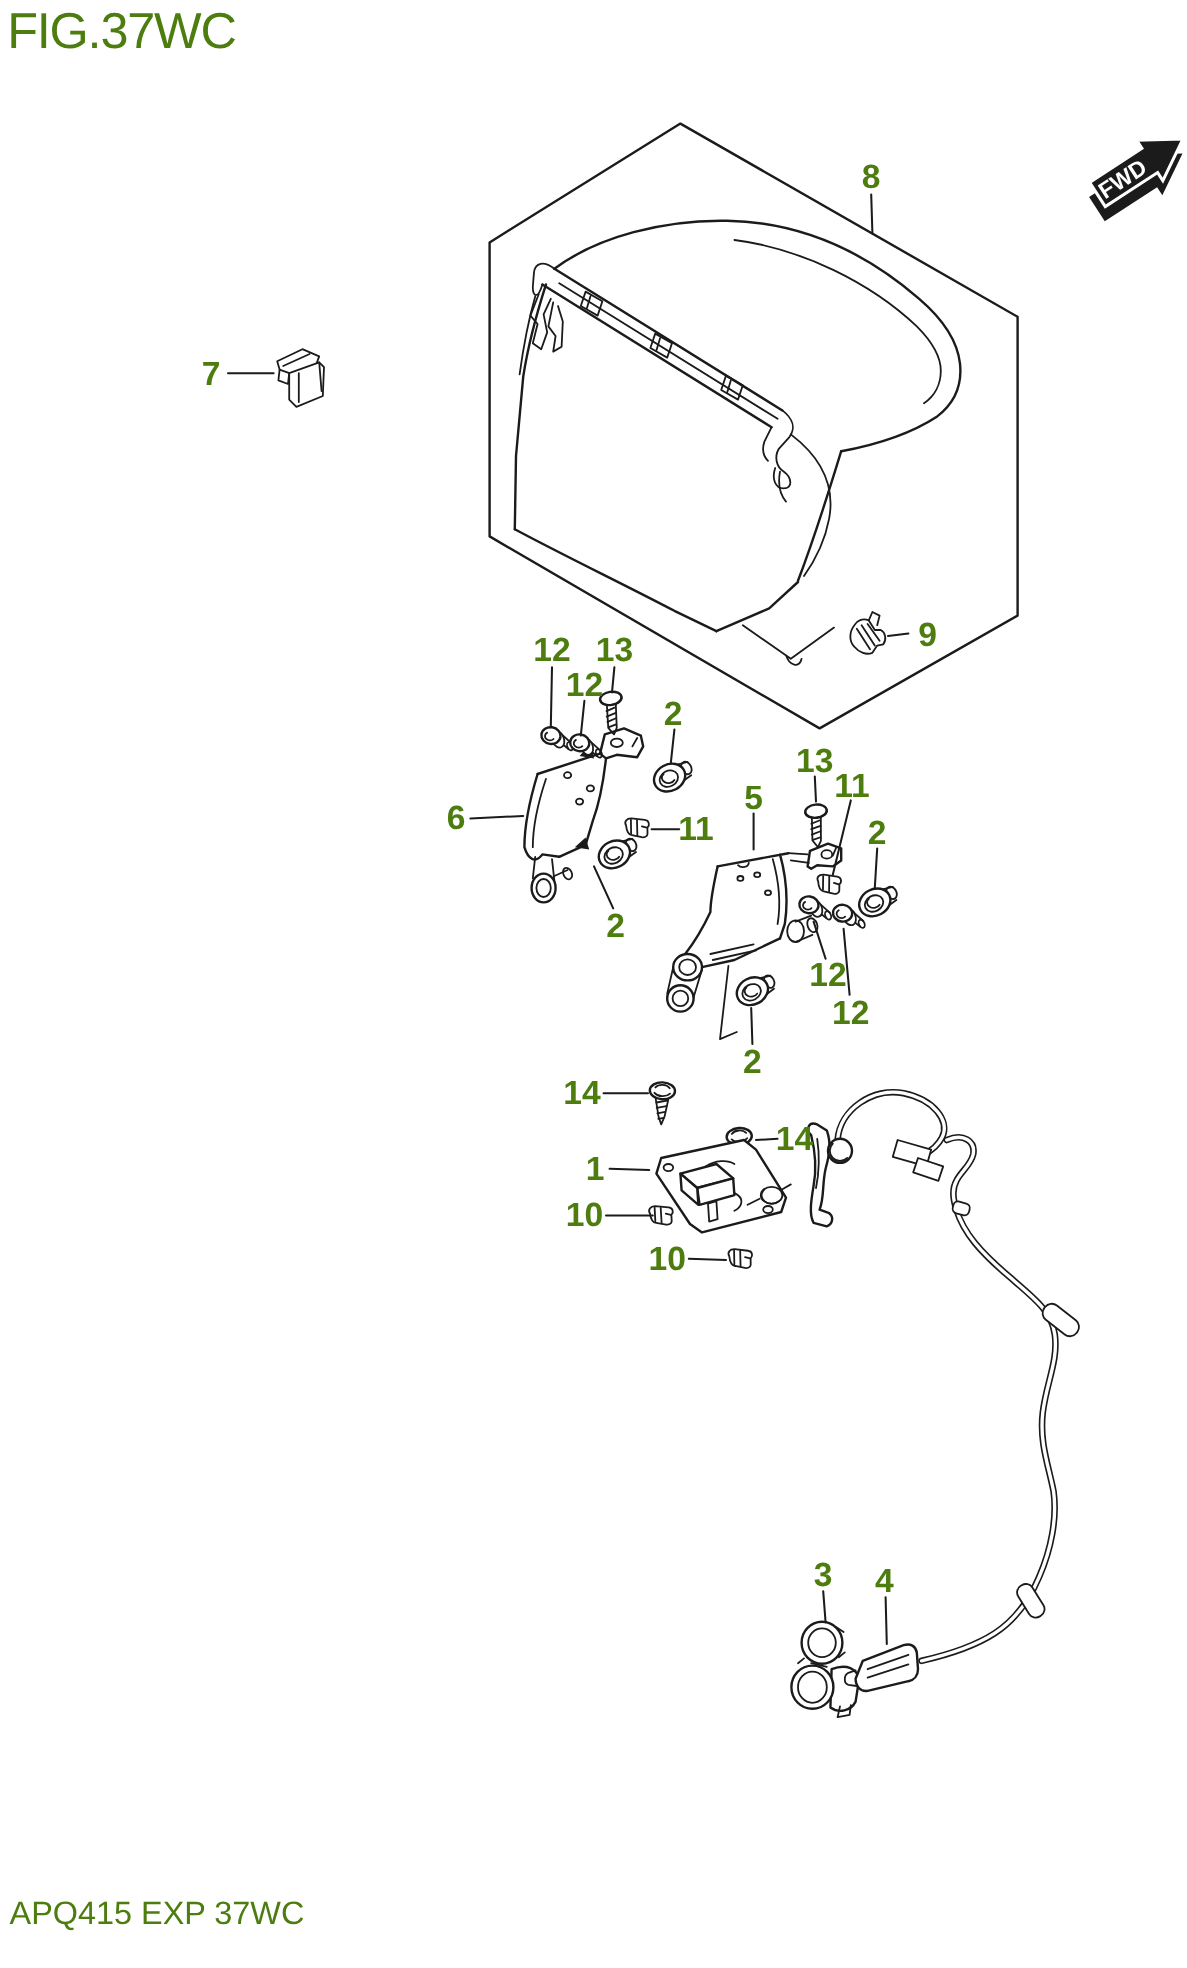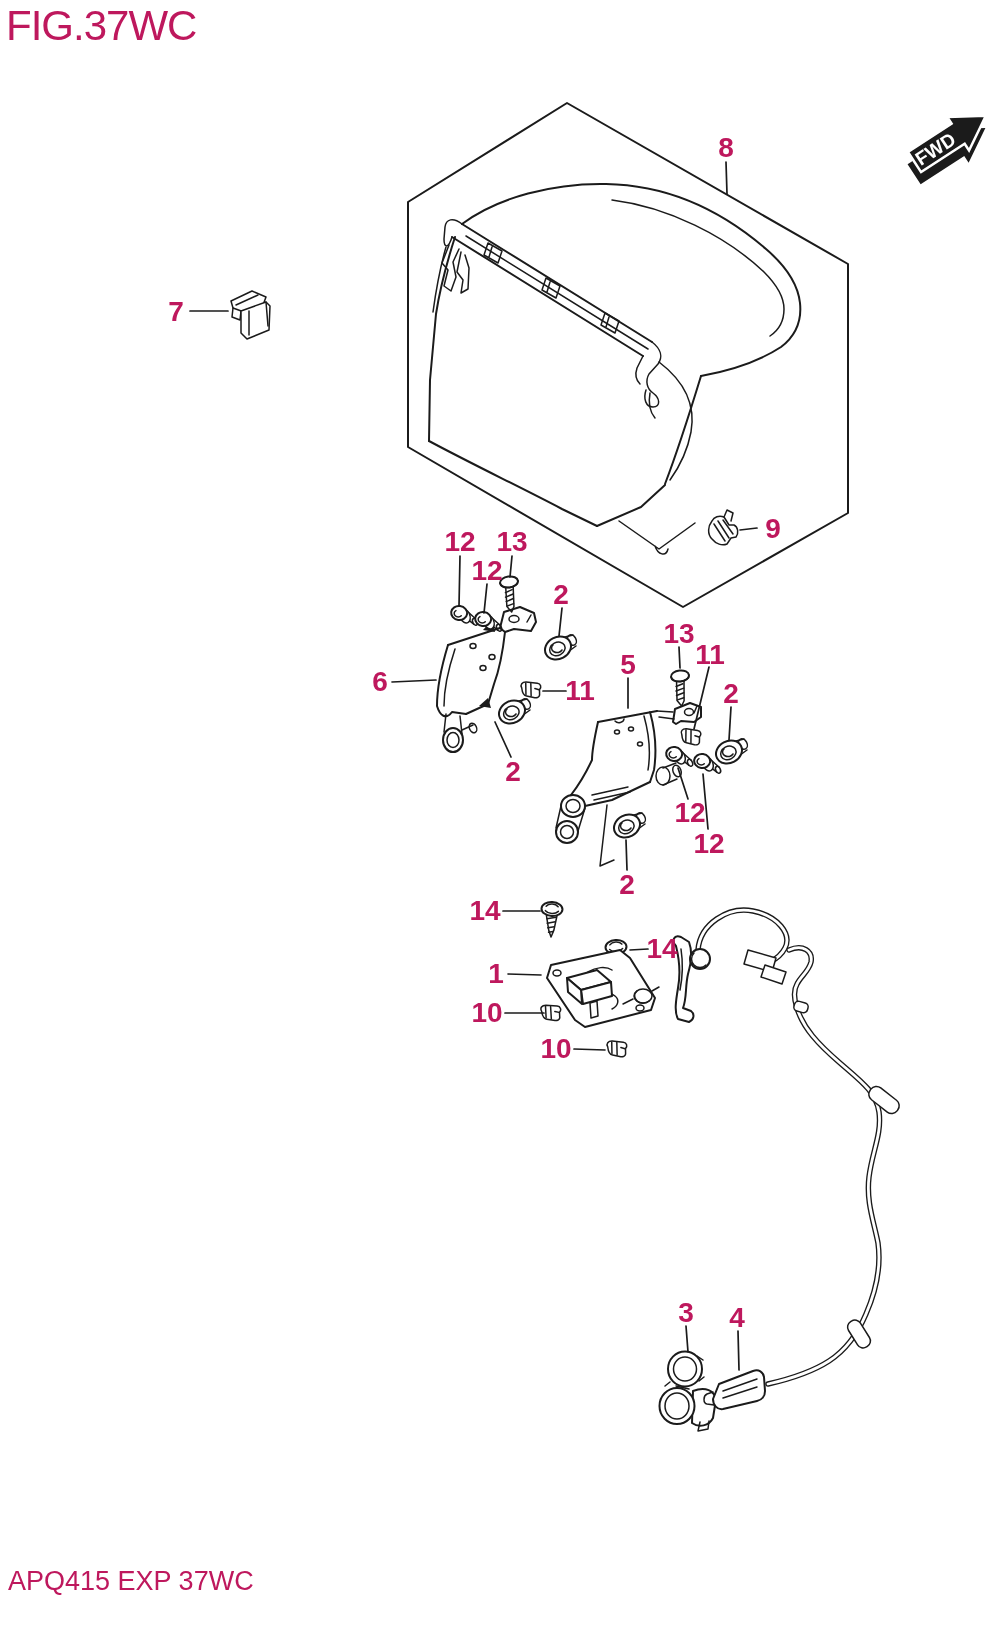--- a/index.html
+++ b/index.html
@@ -1,19 +1,19 @@
 <!DOCTYPE html>
 <html><head>
 <meta charset="utf-8">
 <style>
   html,body{margin:0;padding:0;background:#fff;}
   .page{position:relative;width:989px;height:1640px;background:#fff;overflow:hidden;
-        font-family:"Liberation Sans", sans-serif;color:#be185d;}
+        font-family:"Liberation Sans", sans-serif;color:#4d7c0f;}
   .fig-title{position:absolute;left:6px;top:2px;font-size:42px;font-weight:500;letter-spacing:-1px;}
-  .footer-line{position:absolute;left:8px;font-size:27px;font-weight:500;letter-spacing:0;}
+  .footer-line{position:absolute;left:8px;font-size:27px;font-weight:500;letter-spacing:0;margin-top:13px;}
   .footer-code{top:1566px;}
   .footer-name{top:1602px;}
   .callout{position:absolute;transform:translate(-50%,-50%);font-size:28px;font-weight:600;
            white-space:nowrap;line-height:1;}
   svg.art{position:absolute;left:0;top:0;}
   .ln{stroke:#1b1b1b;stroke-width:2;fill:none;stroke-linecap:round;stroke-linejoin:round;}
   .thin{stroke-width:1.5;}
   .wht{fill:#fff;}
   .blk{fill:#1b1b1b;stroke:none;}
   .dash{stroke-dasharray:14 5 4 5;stroke-width:1.8;}

